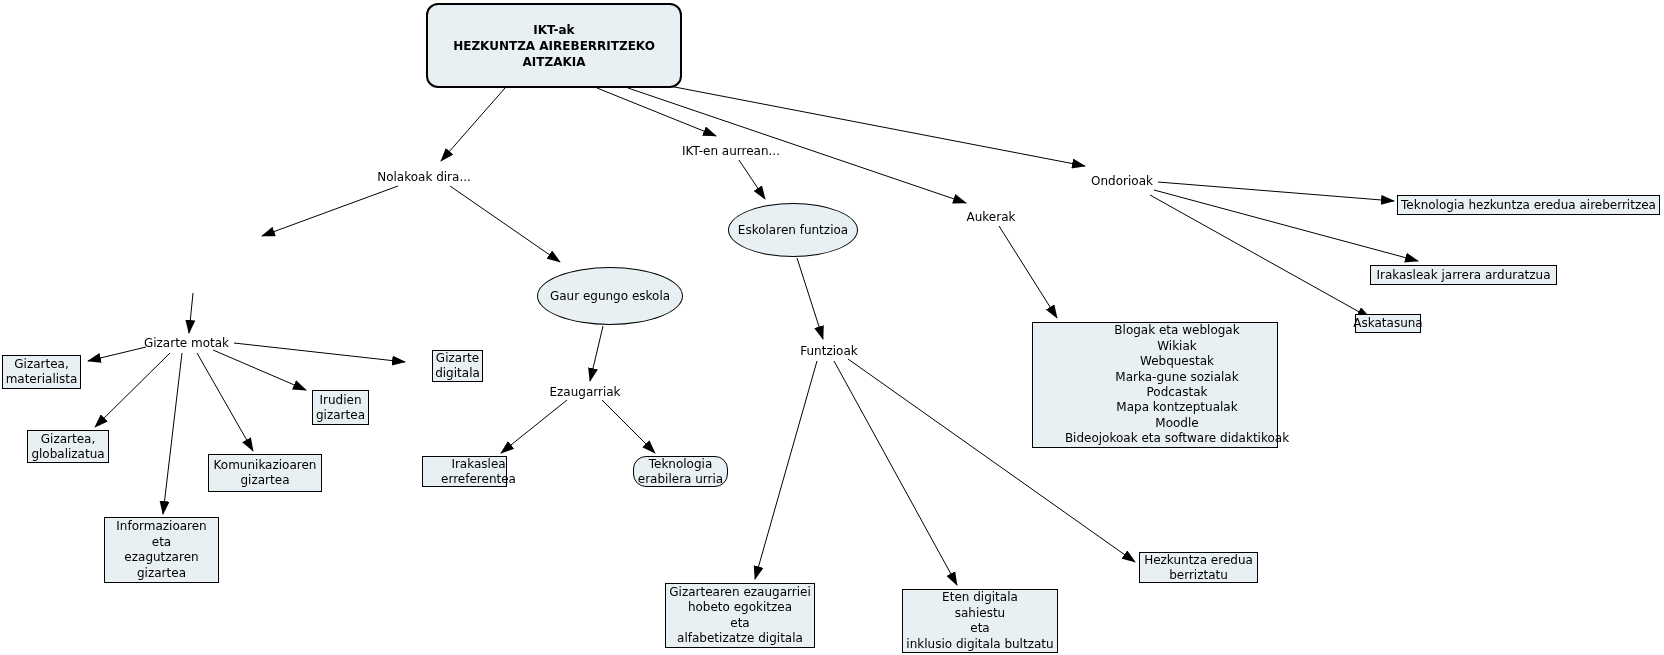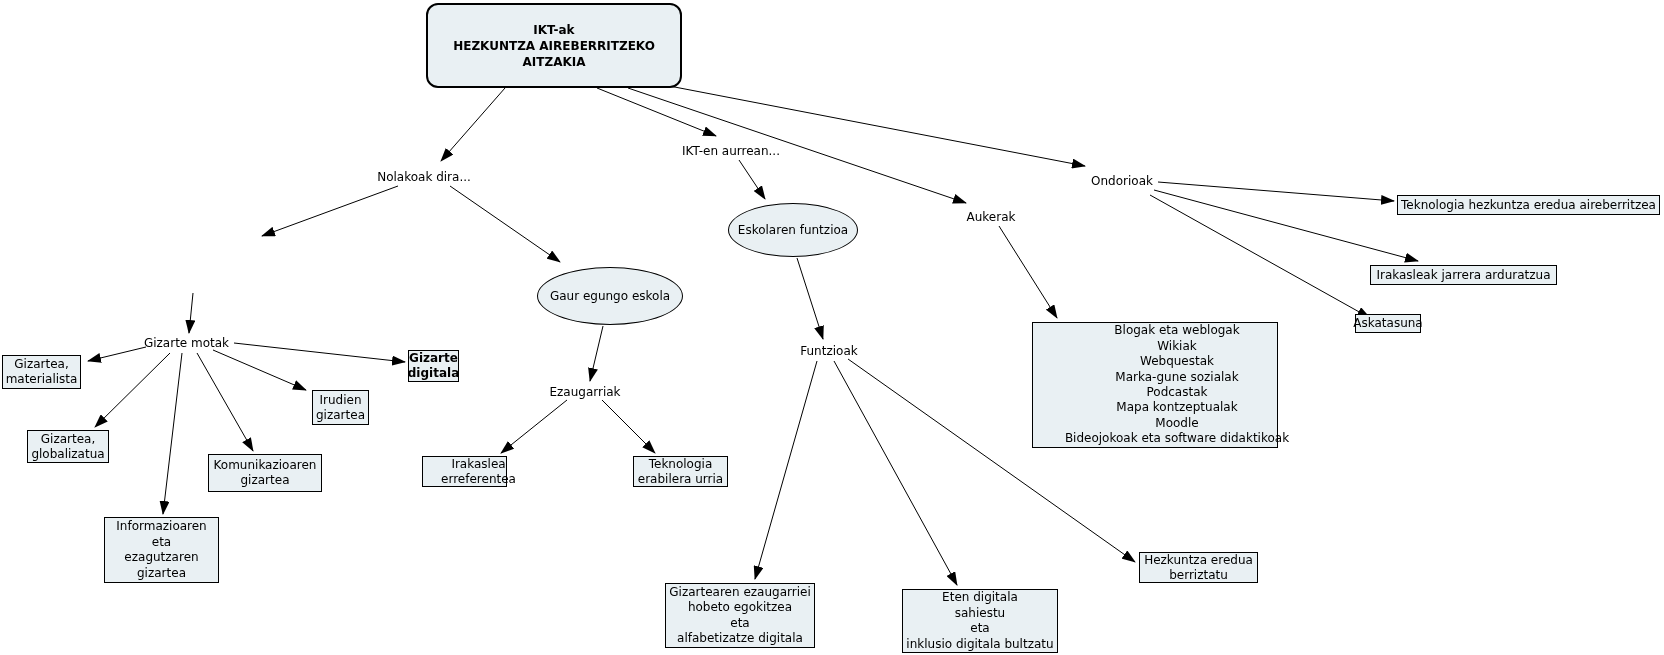--- a/index.html
+++ b/index.html
@@ -27,24 +27,24 @@
   }
   
   #n-title{left:426px;top:3px;width:256px;height:85px;border-radius:12px;border-width:2px;font-weight:bold;line-height:16px;}
   #n-gaur-gizartea{left:118px;top:232px;width:156px;height:60px;}
   #n-gaur-eskola{left:537px;top:267px;width:146px;height:58px;}
   #n-eskolaren-funtzioa{left:728px;top:203px;width:130px;height:54px;}
   #n-materialista{left:2px;top:355px;width:79px;height:34px;}
   #n-globalizatua{left:27px;top:430px;width:82px;height:33px;}
   #n-komunikazioaren{left:208px;top:454px;width:114px;height:38px;}
   #n-informazioaren{left:104px;top:517px;width:115px;height:66px;line-height:15.5px;}
-  #n-digitala{left:408px;top:350px;width:51px;height:32px;font-weight:bold;}
+  #n-digitala{left:432px;top:350px;width:51px;height:32px;}
   #n-irudien{left:312px;top:390px;width:57px;height:35px;}
   #n-irakaslea{left:422px;top:456px;width:85px;height:31px;padding-left:28px;}
-  #n-teknologia-urria{left:633px;top:456px;width:95px;height:31px;}
+  #n-teknologia-urria{left:633px;top:456px;width:95px;height:31px;border-radius:13px;}
   #n-gizartearen{left:665px;top:583px;width:150px;height:65px;line-height:15.5px;}
   #n-eten{left:902px;top:589px;width:156px;height:64px;line-height:15.5px;}
   #n-hezkuntza-eredua{left:1139px;top:552px;width:119px;height:31px;}
   #n-tresnak{left:1032px;top:322px;width:246px;height:126px;line-height:15.4px;padding-left:44px;}
   #n-teknologia-hezkuntza{left:1397px;top:195px;width:263px;height:20px;}
   #n-irakasleak-jarrera{left:1370px;top:265px;width:187px;height:20px;}
   #n-askatasuna{left:1355px;top:314px;width:66px;height:19px;}
   
   #l-nolakoak{left:364px;top:170px;width:120px;}
   #l-ikt{left:671px;top:144px;width:120px;}

